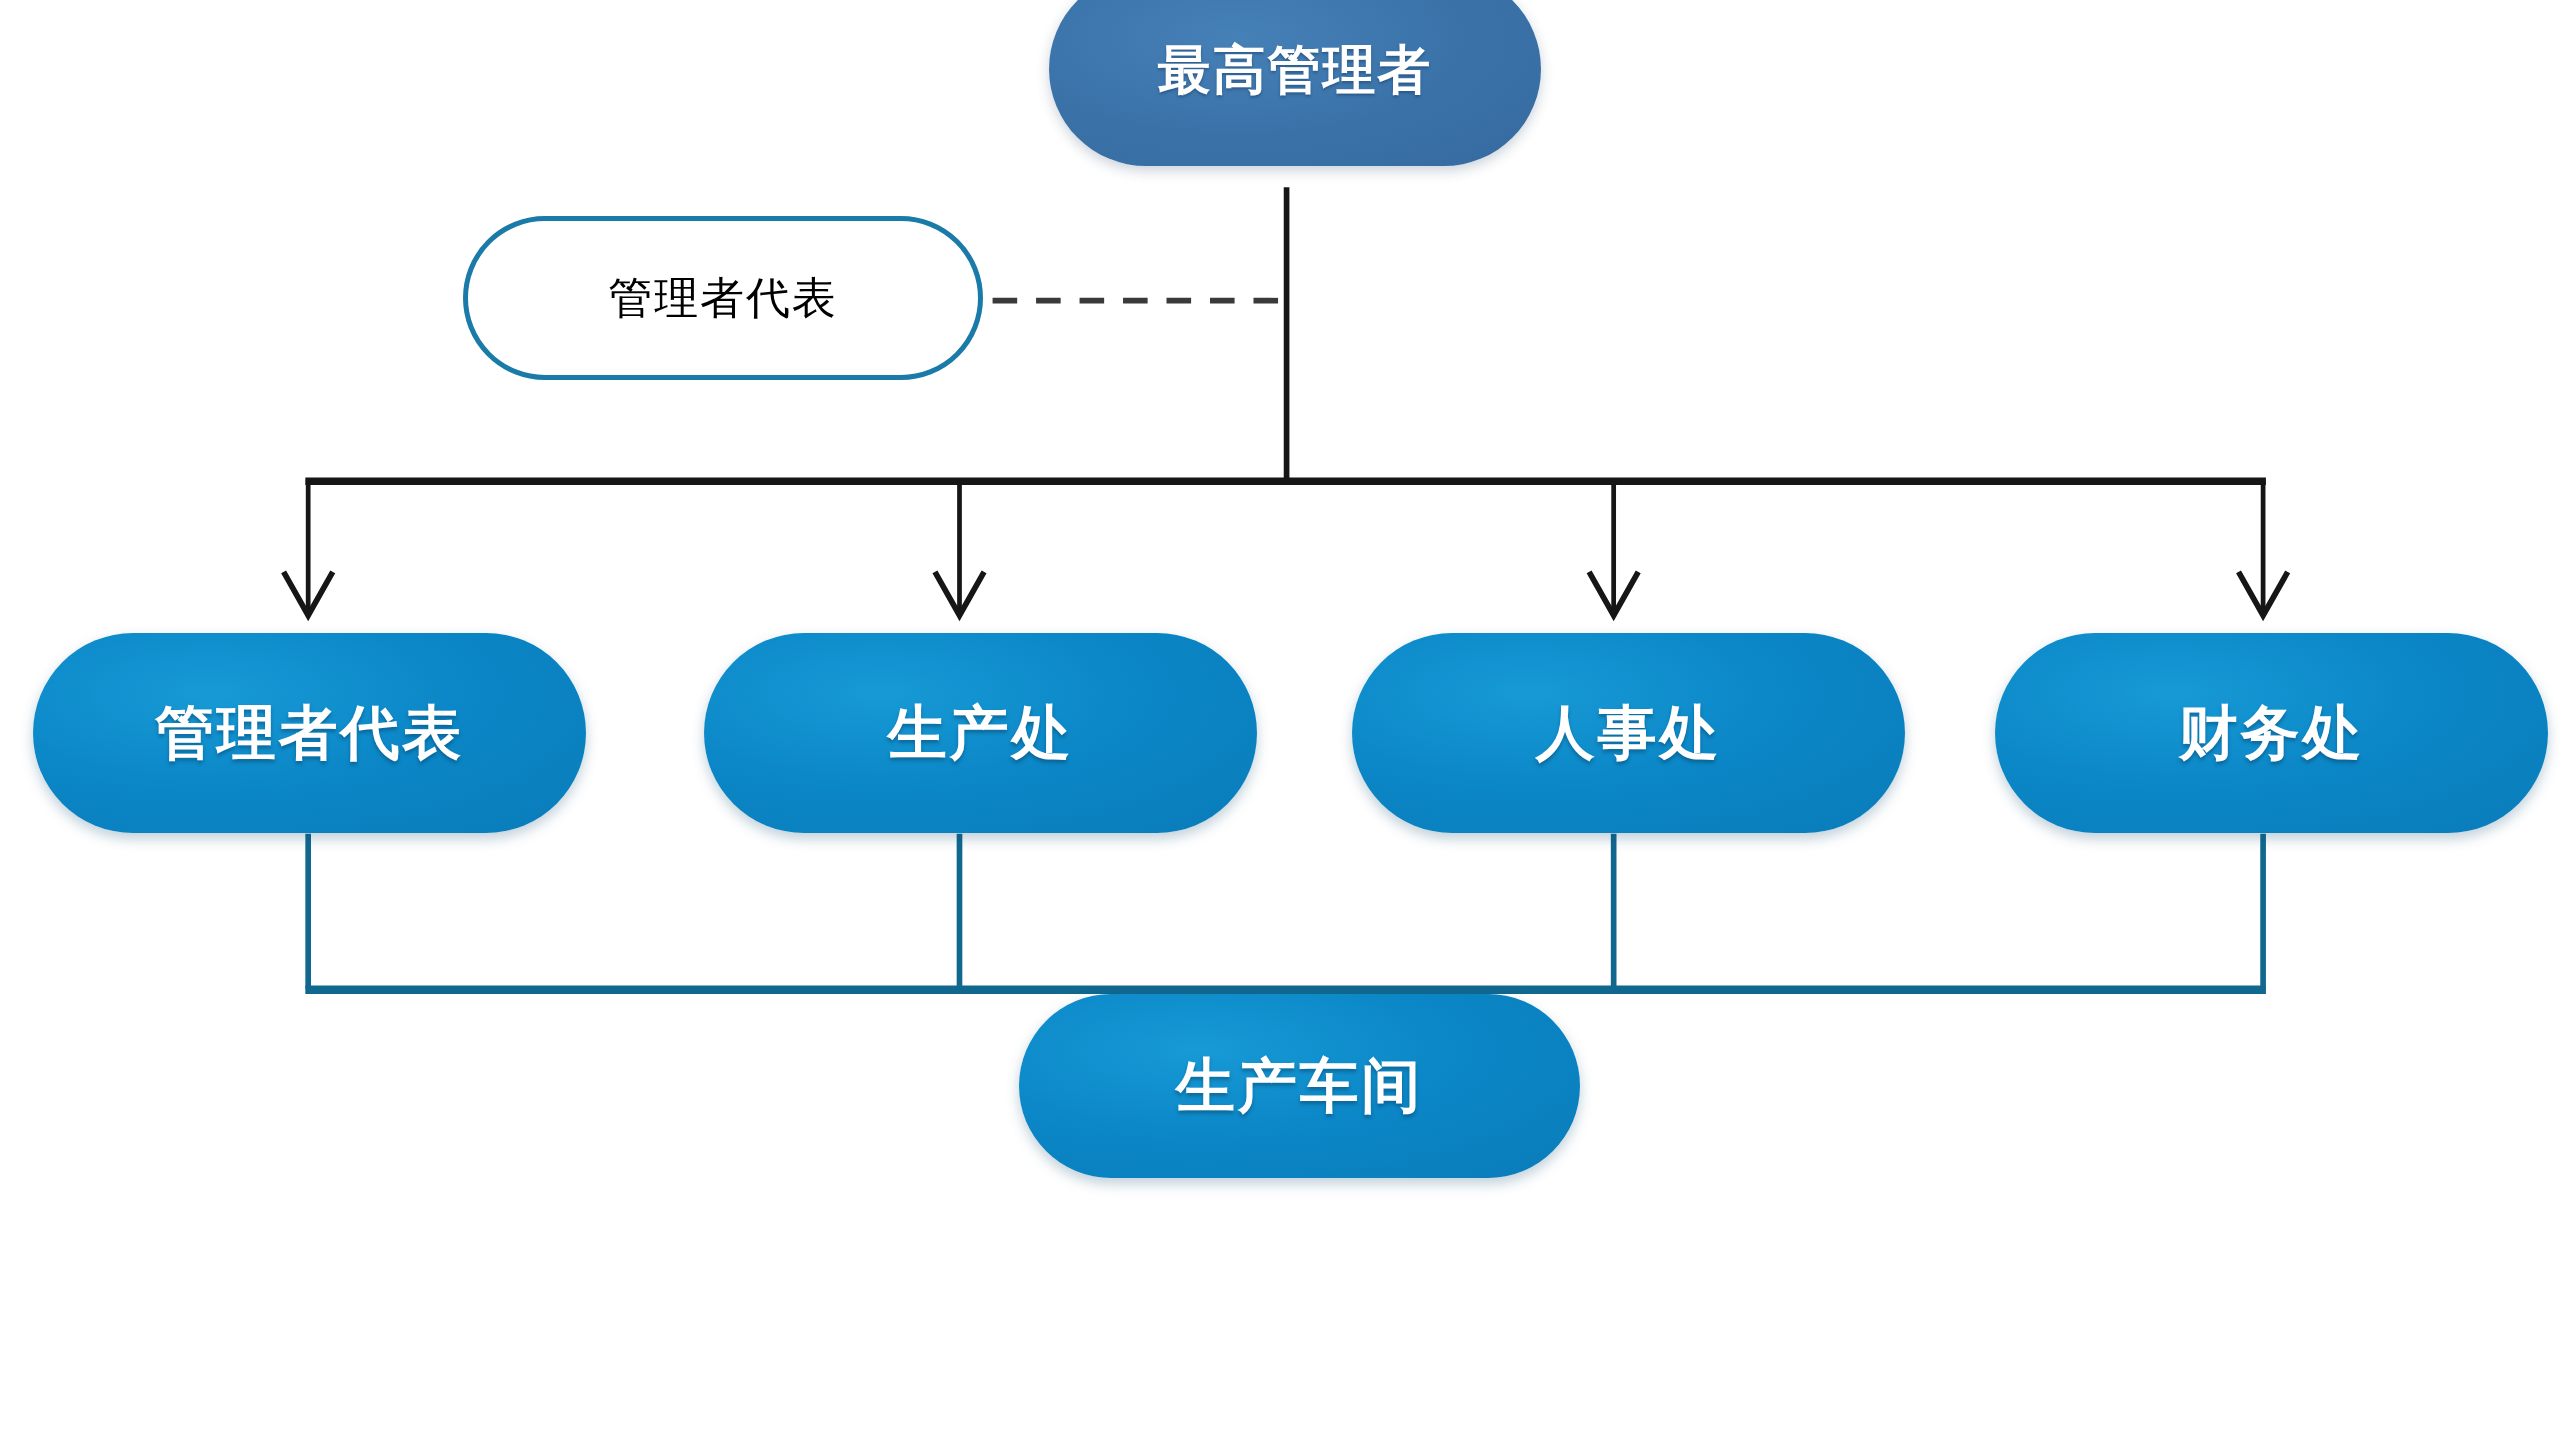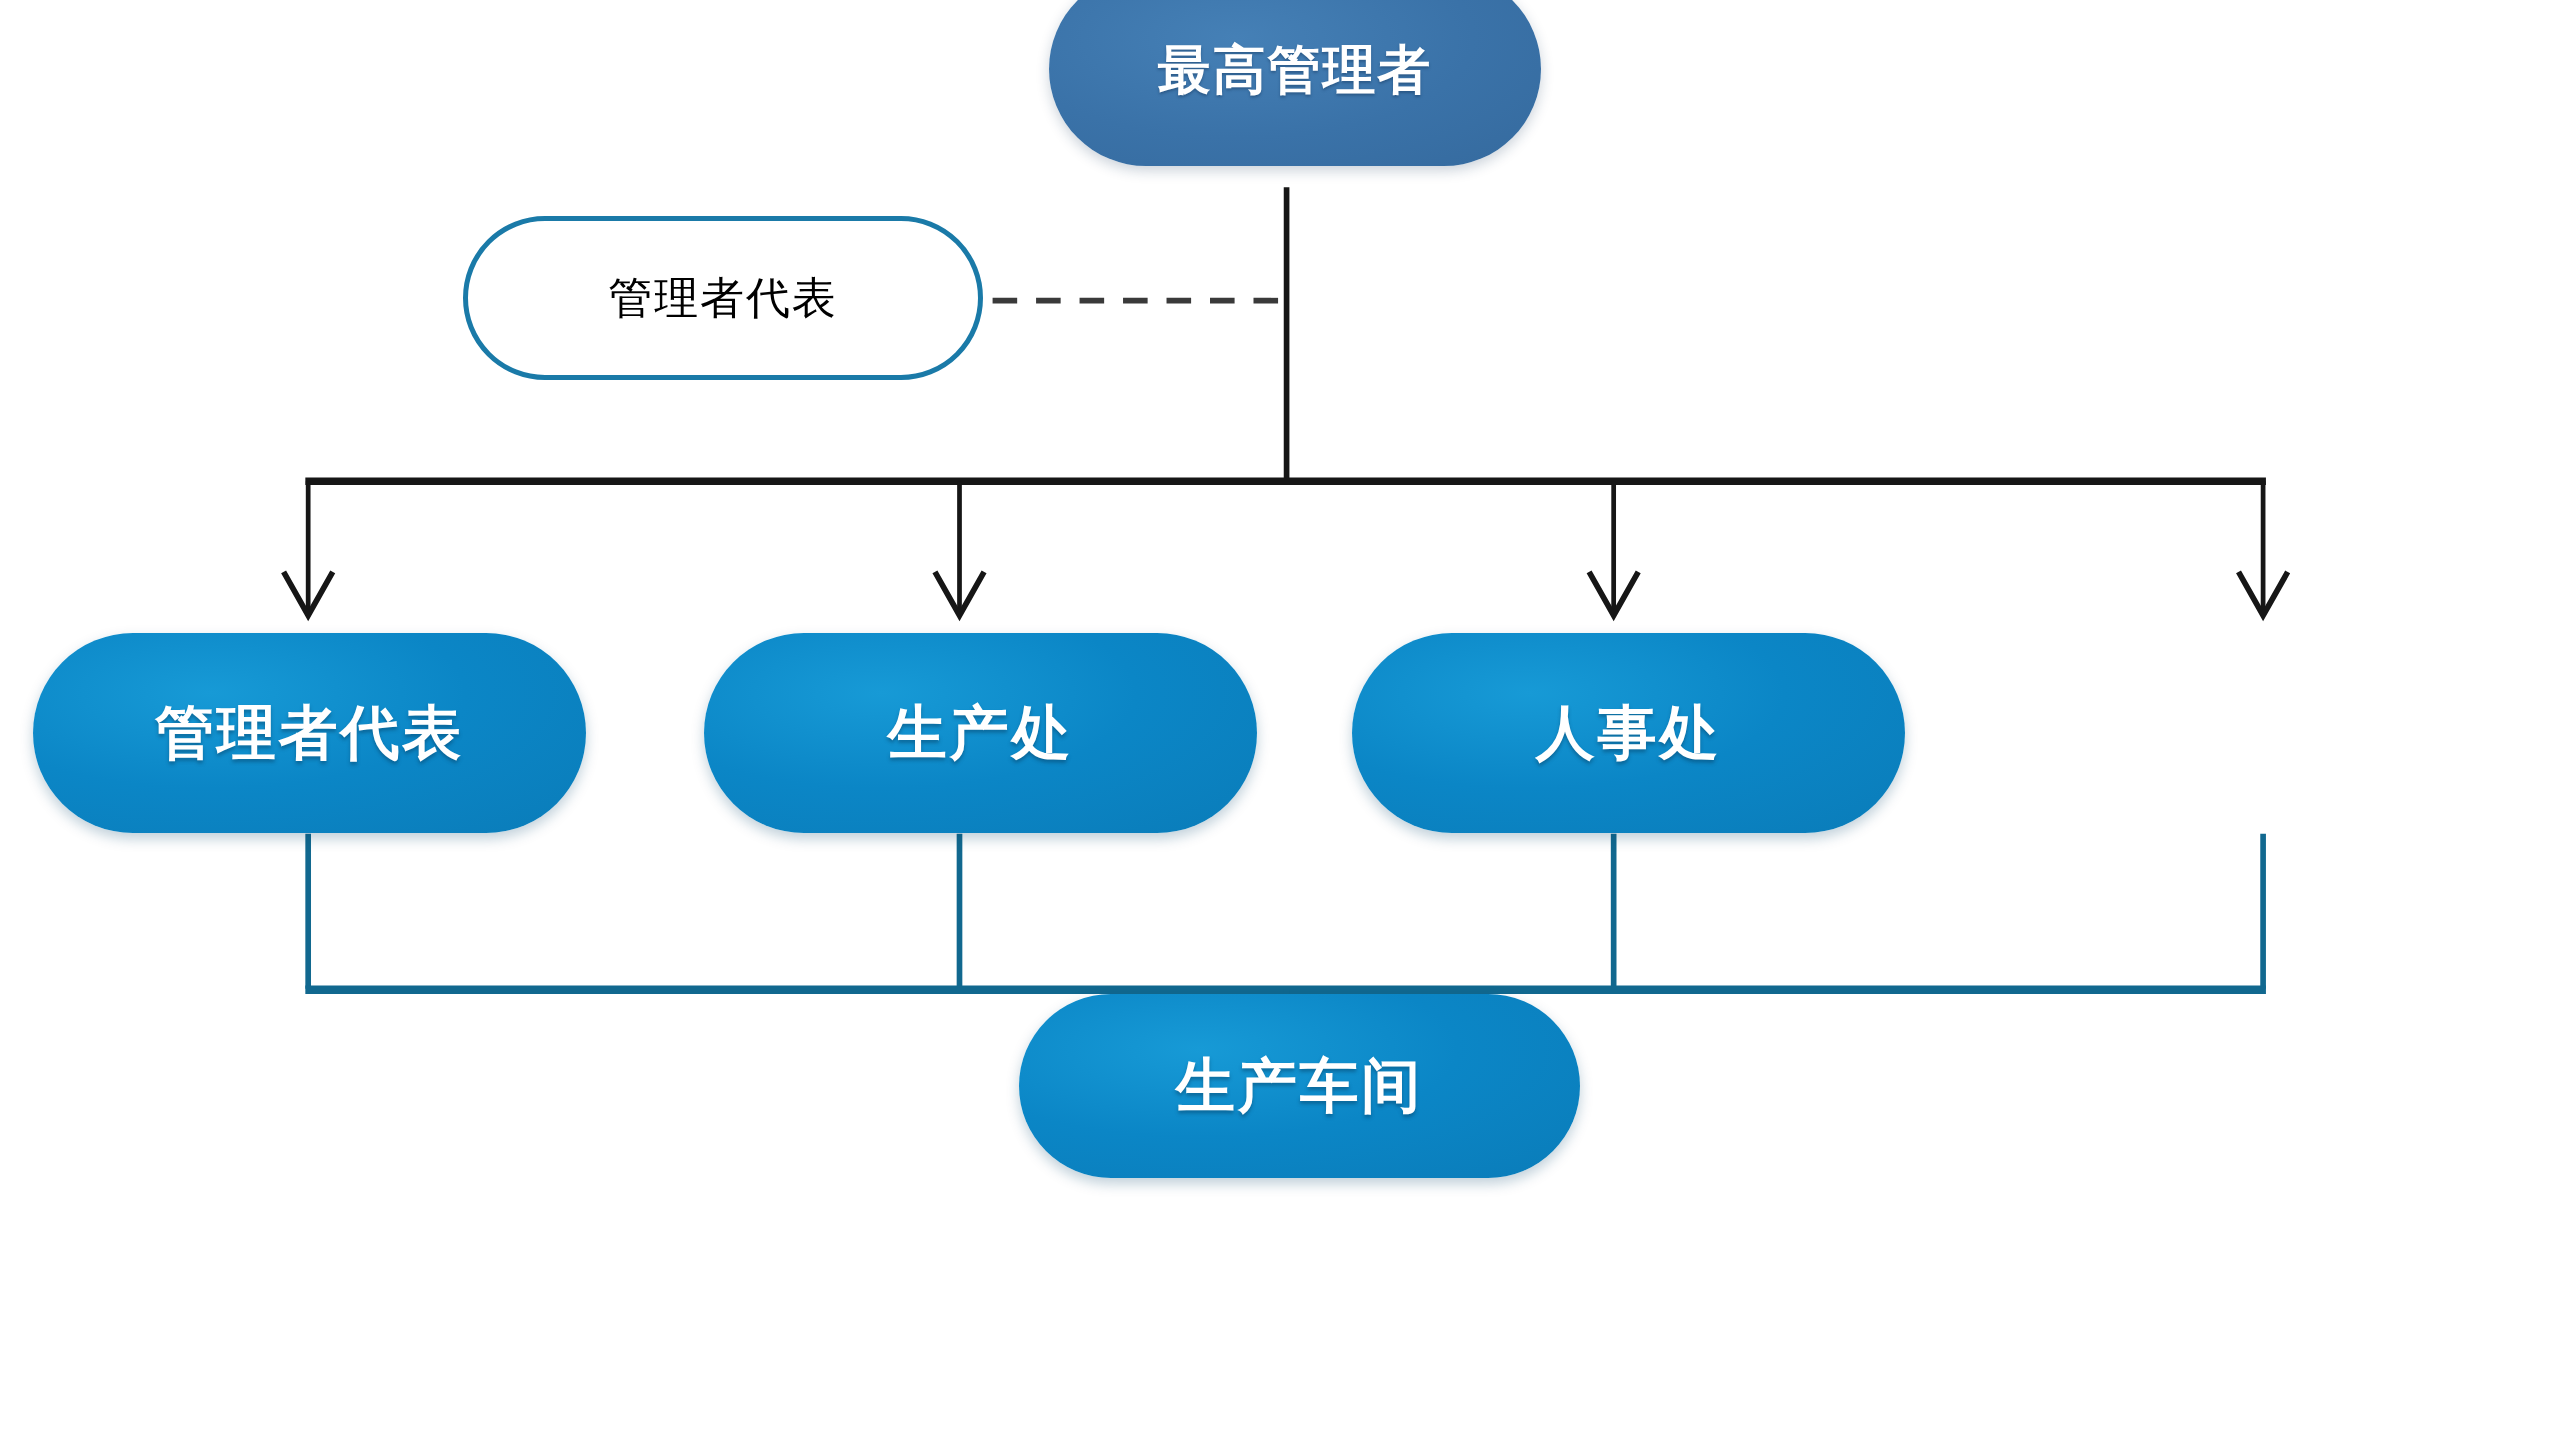--- a/index.html
+++ b/index.html
@@ -152,20 +152,23 @@
   </div>
 
   <div class="node node-dept" style="left:704px; top:633px; width:553px; height:200px;">
     <span class="label">生产处</span>
   </div>
 
   <div class="node node-dept" style="left:1352px; top:633px; width:553px; height:200px;">
     <span class="label">人事处</span>
   </div>
 
+  <div class="node node-dept" style="left:1995px; top:633px; width:553px; height:200px;">
+    <span class="label">财务处</span>
+  </div>
 
   <div class="node node-dept" style="left:1019px; top:994px; width:561px; height:184px; top:994px;">
     <span class="label">生产车间</span>
   </div>
 
 
 </div>
 
 
 </body></html>

